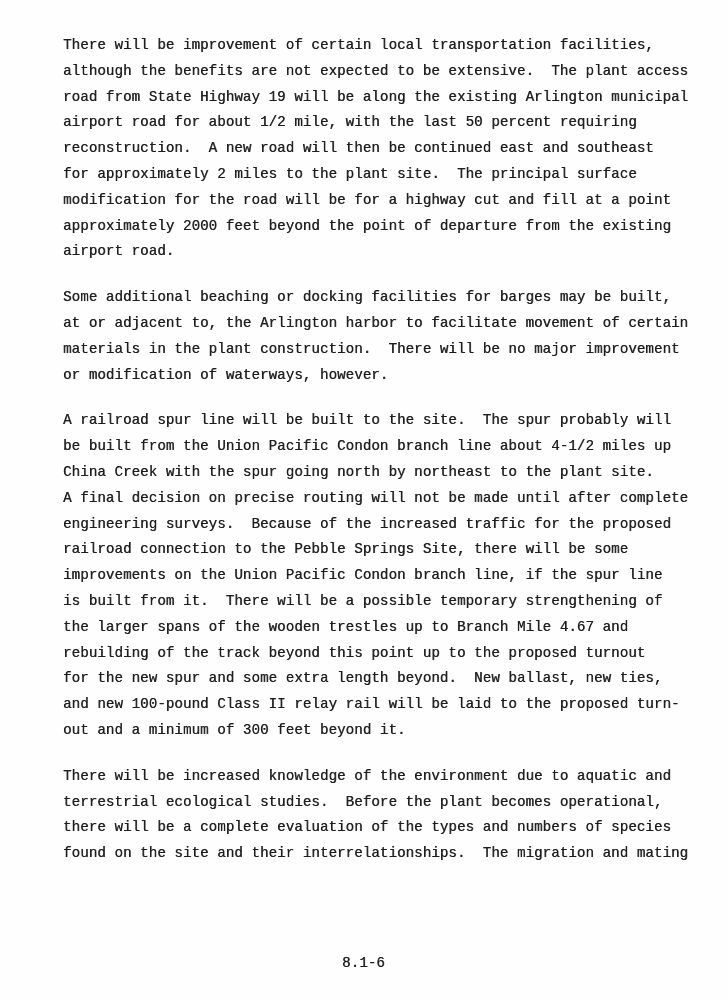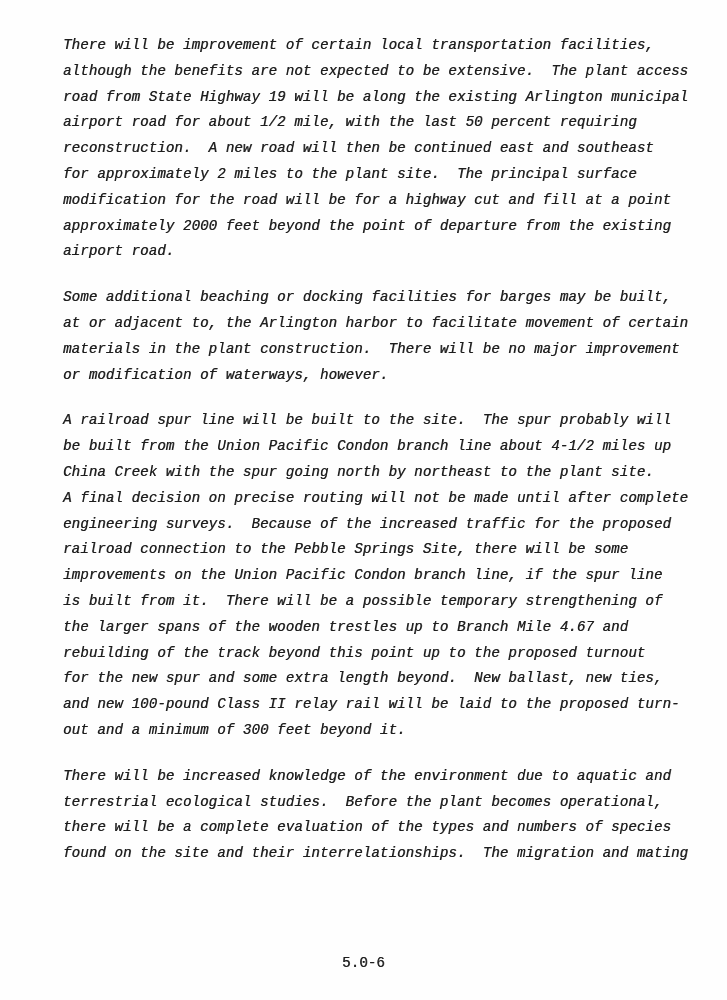--- a/index.html
+++ b/index.html
@@ -21,21 +21,20 @@
     width: 727px;
     height: 1000px;
     background: #fefefe;
   }
   .body-text {
     position: absolute;
     top: 33px;
     left: 63px;
     width: 640px;
     color: #1d1d1d;
-    font-style: italic;
   }
   .para {
     margin: 0 0 20px 0;
     white-space: pre;
     font-size: 14.2px;
     line-height: 25.8px;
     letter-spacing: 0.05px;
     
     text-shadow: 0.45px 0 0 rgba(25, 25, 25, 0.72);
   }
@@ -81,14 +80,14 @@
 the larger spans of the wooden trestles up to Branch Mile 4.67 and
 rebuilding of the track beyond this point up to the proposed turnout
 for the new spur and some extra length beyond.  New ballast, new ties,
 and new 100-pound Class II relay rail will be laid to the proposed turn-
 out and a minimum of 300 feet beyond it.</p>
     <p class="para">There will be increased knowledge of the environment due to aquatic and
 terrestrial ecological studies.  Before the plant becomes operational,
 there will be a complete evaluation of the types and numbers of species
 found on the site and their interrelationships.  The migration and mating</p>
   </div>
-  <div class="footer">5.0-6</div>
+  <div class="footer">8.1-6</div>
 </div>
 
 </body></html>

